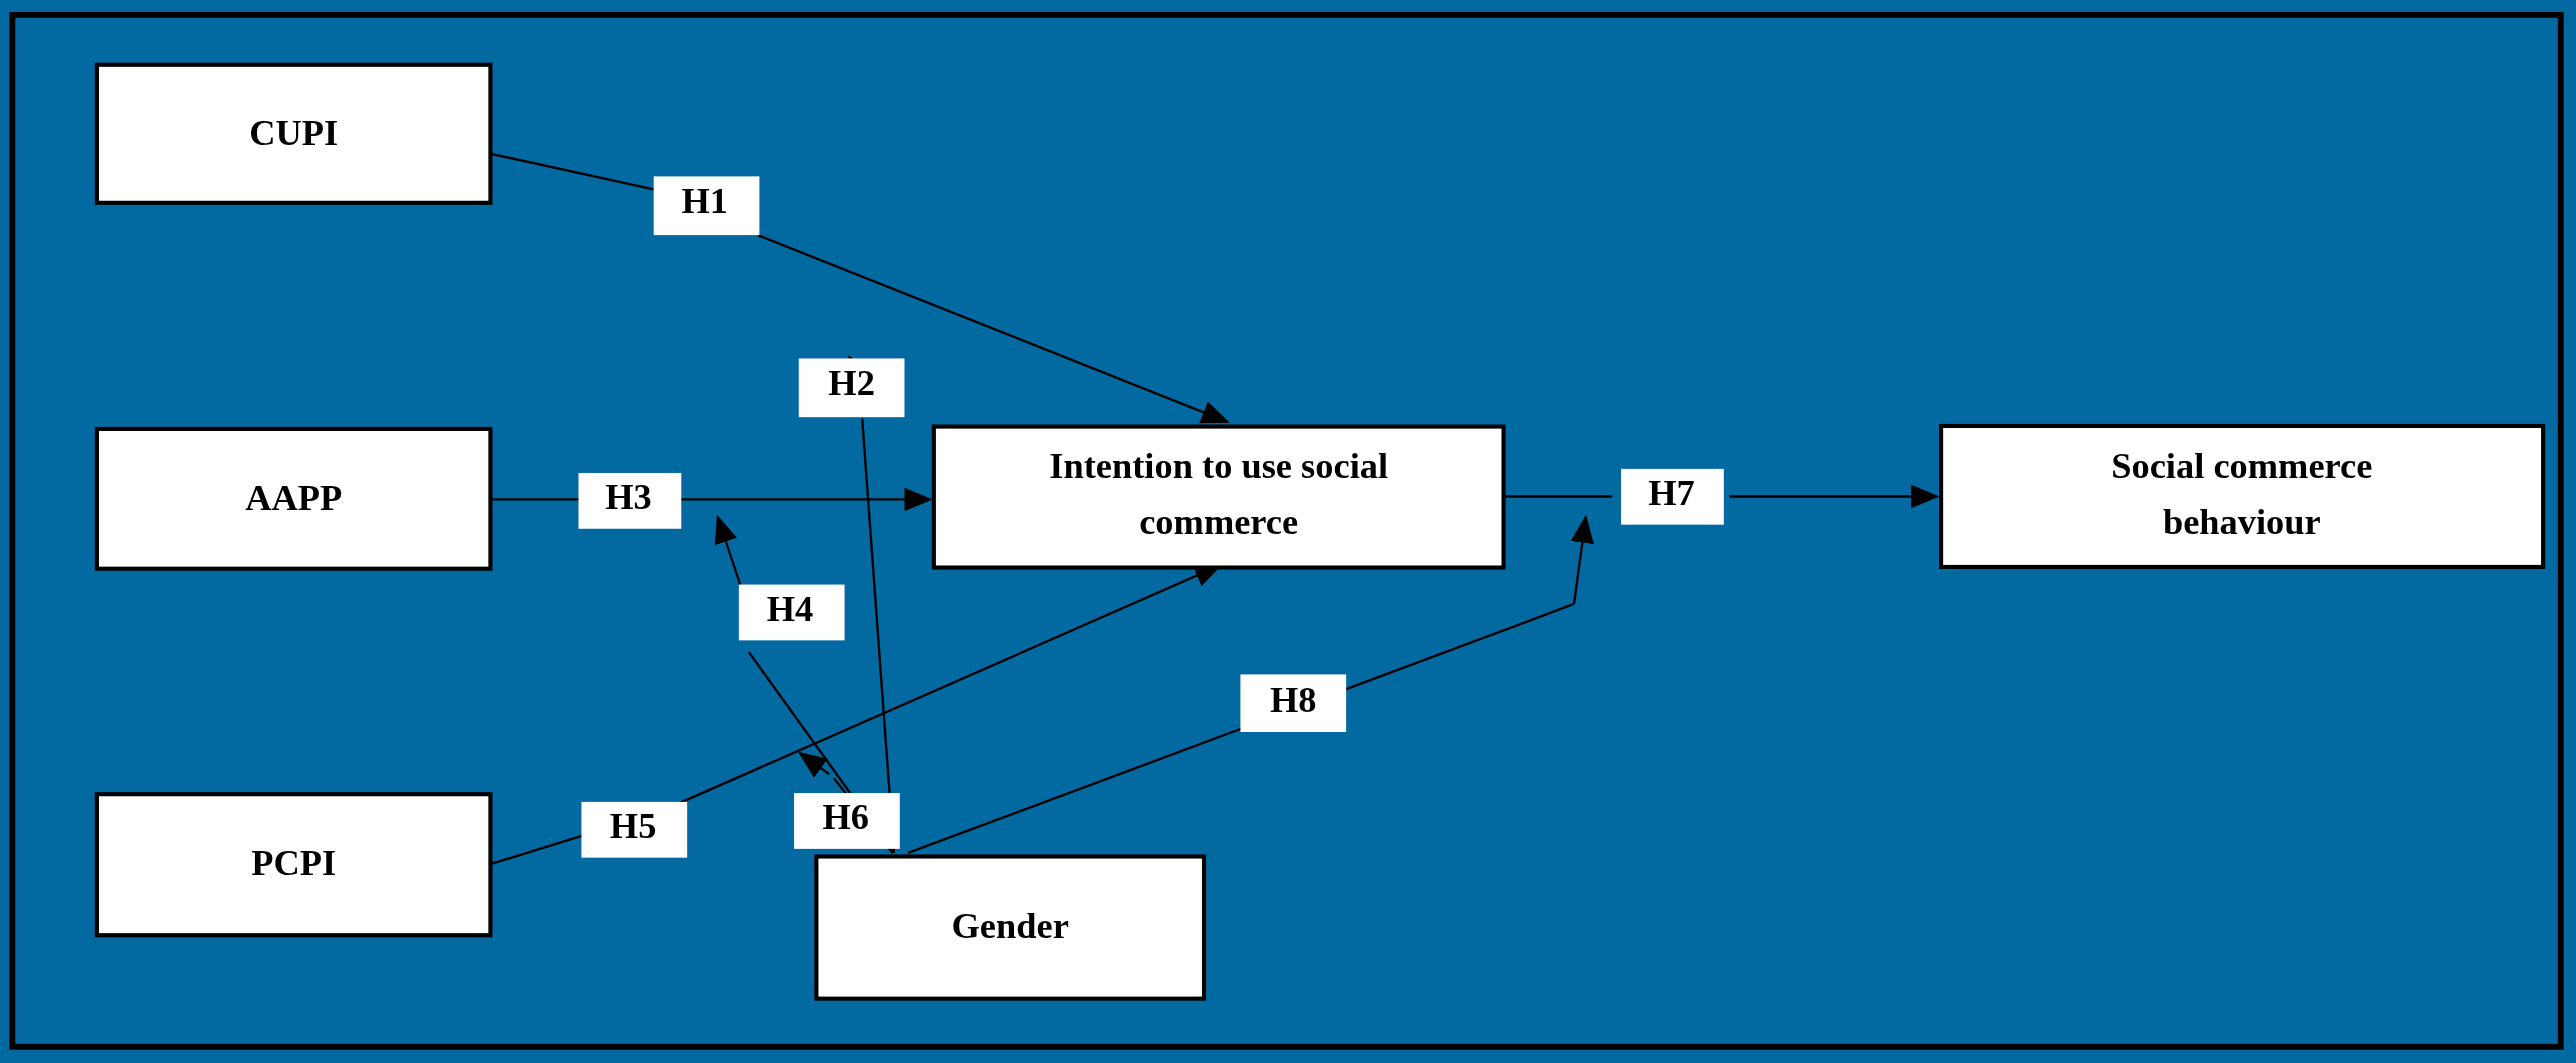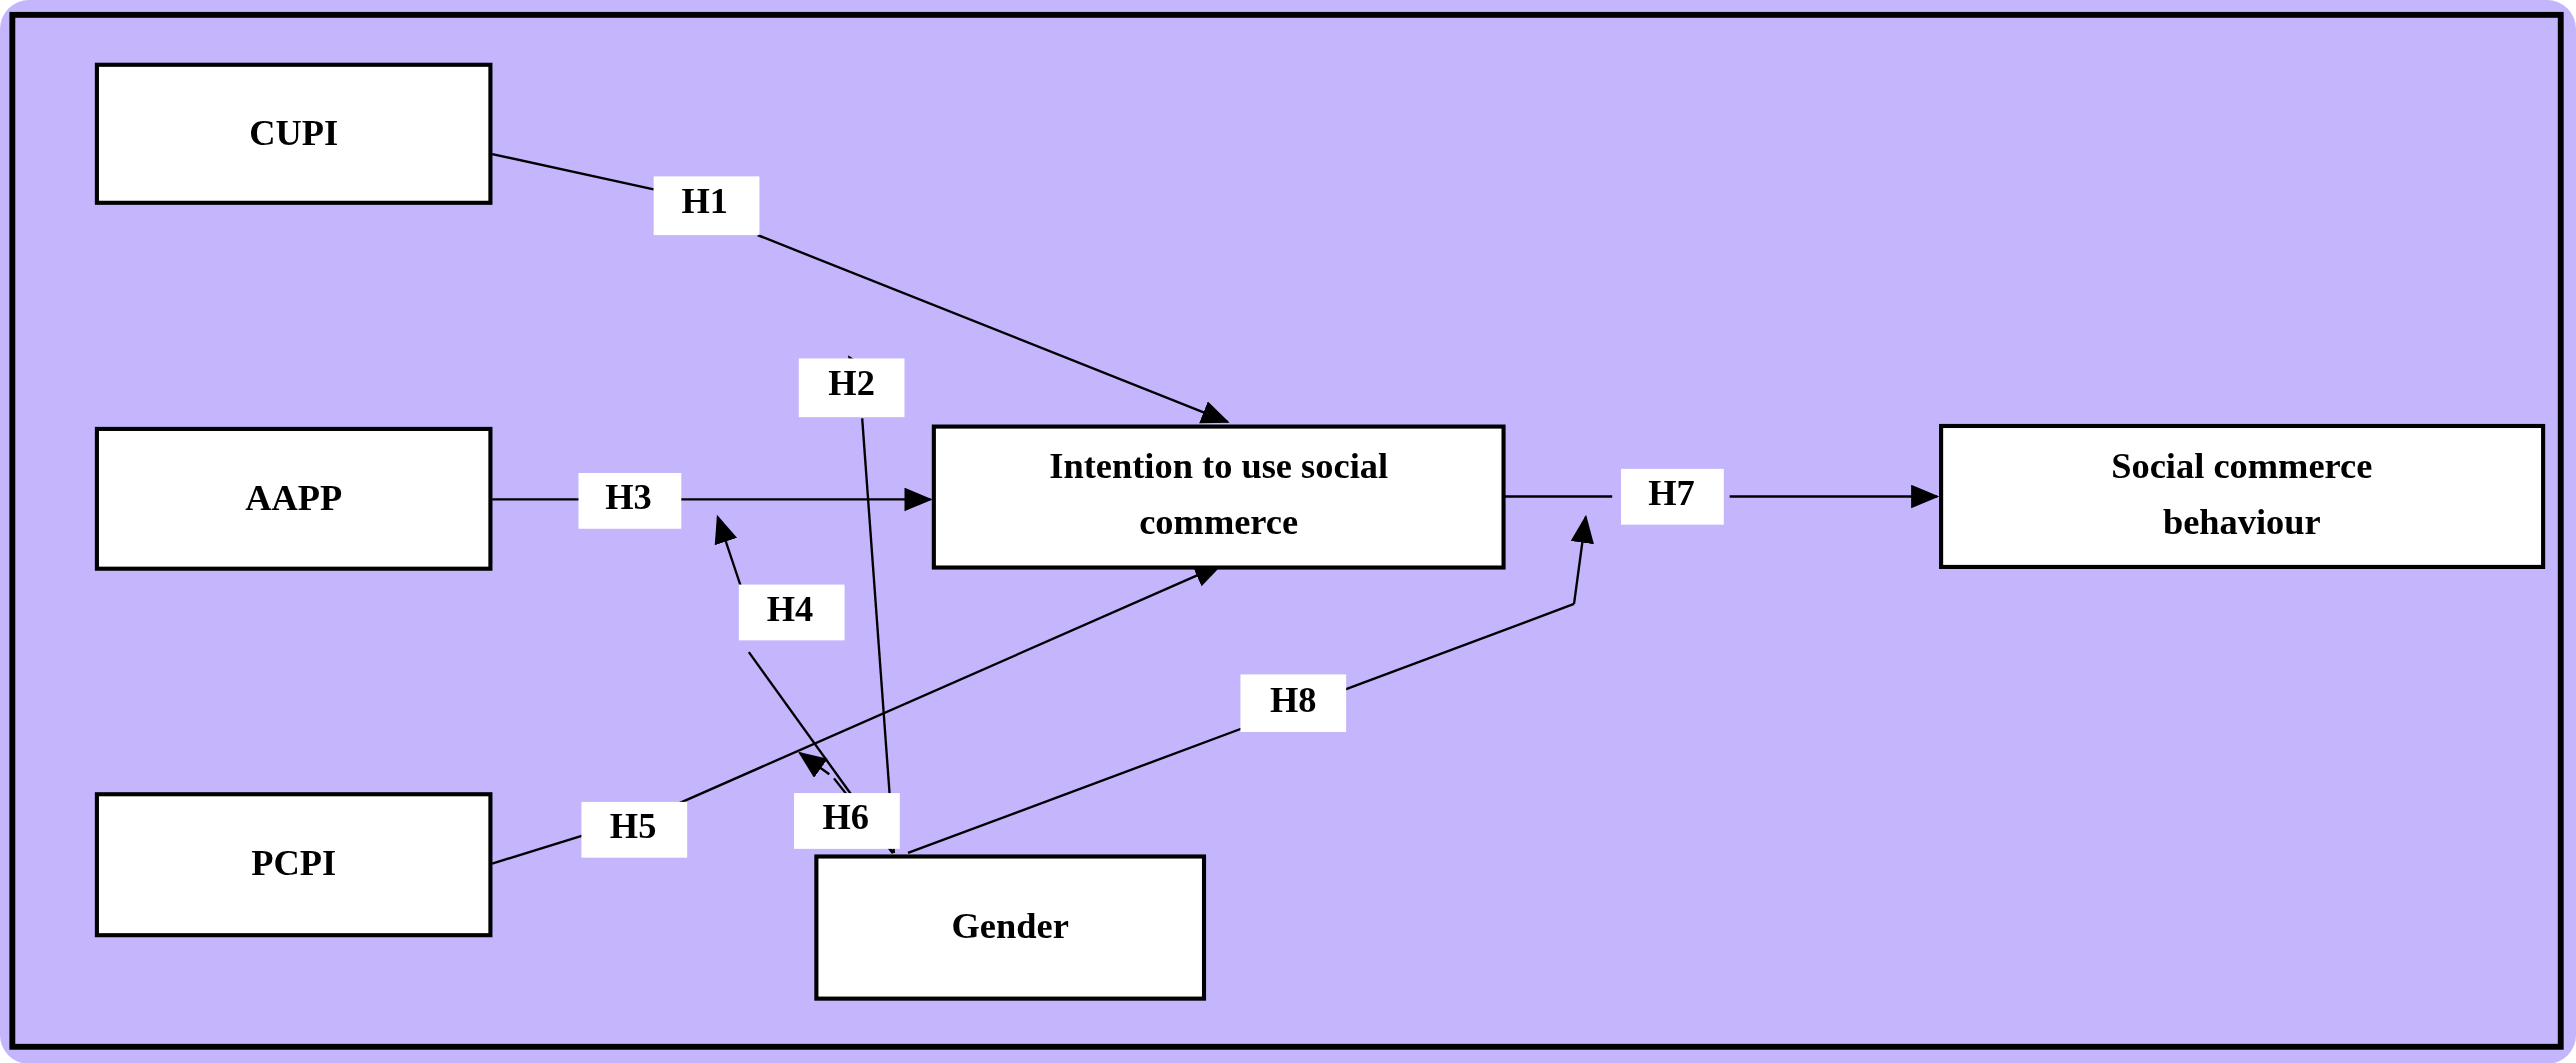--- a/index.html
+++ b/index.html
@@ -7,23 +7,22 @@
     padding: 0;
     background: #ffffff;
   }
   body {
     font-family: "Liberation Serif", "DejaVu Serif", serif;
   }
   #canvas {
     position: relative;
     width: 2576px;
     height: 1064px;
-    background: #c4b5fd;
+    background: #0369a1;
     overflow: hidden;
-    border-radius: 29px;
   }
   #diagram-svg {
     position: absolute;
     top: 0;
     left: 0;
     width: 2576px;
     height: 1064px;
   }
   .node-label {
     font-family: "Liberation Serif", "DejaVu Serif", serif;

